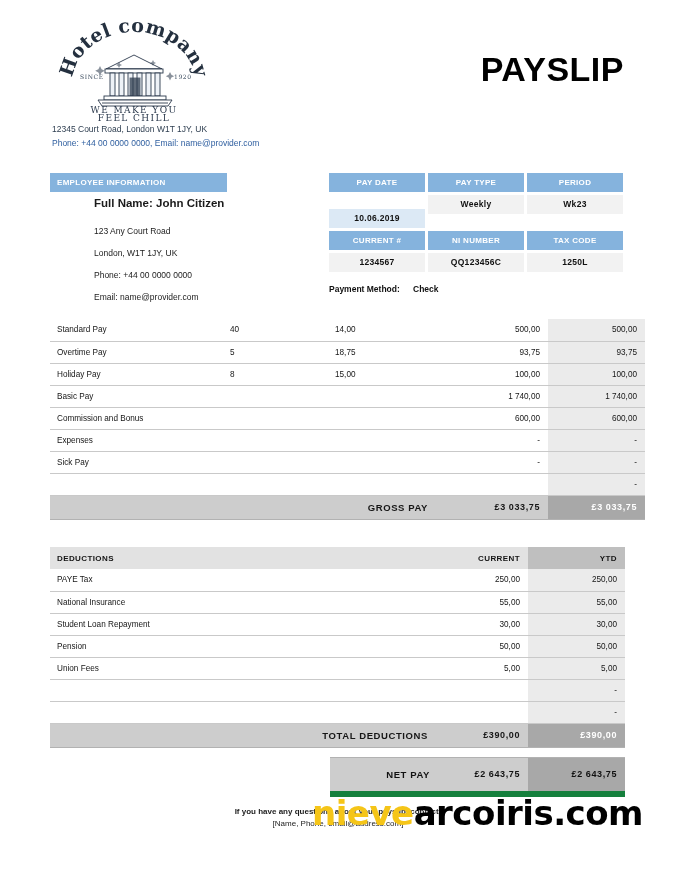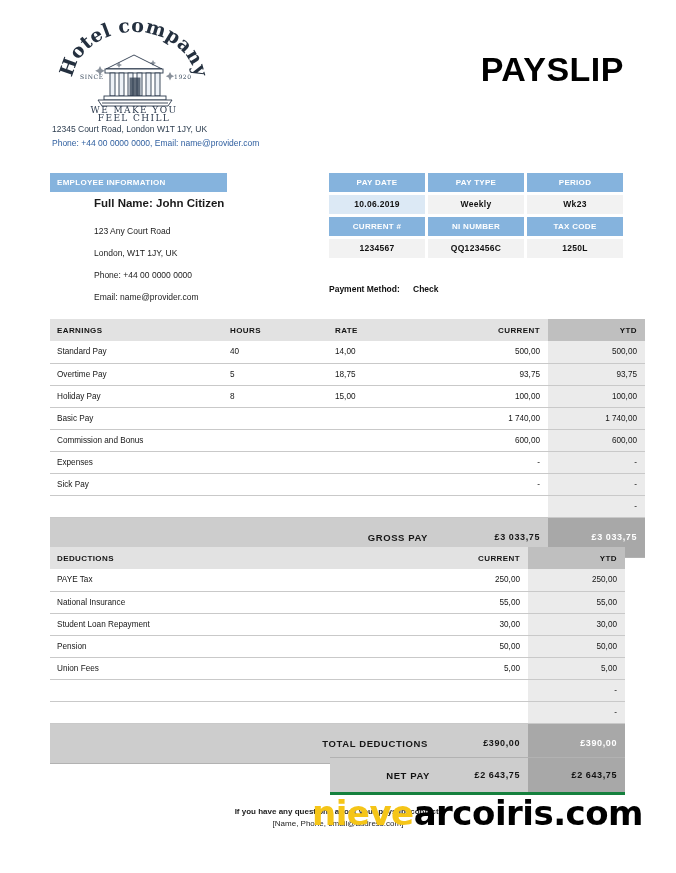--- a/index.html
+++ b/index.html
@@ -101,21 +101,21 @@
     background: #85b3dd;
     color: #ffffff;
     font-weight: bold;
   }
   .meta-cell.val {
     background: #f2f2f2;
     color: #111111;
     font-weight: bold;
     font-size: 8.5px;
   }
-  .meta-cell.val.tint { background: #dce9f5; }
+  .meta-cell.val.tint { background: #dce9f5; margin-top: 14px; }
 
   .paymethod {
     position: absolute;
     left: 329px; top: 284px;
     font-size: 8.5px;
     font-weight: bold;
     color: #111;
   }
   .paymethod .lbl { display: inline-block; width: 84px; }
   .paymethod .val { display: inline-block; }
@@ -161,21 +161,21 @@
     border-bottom: 1px solid #c9c9c9;
     background: #ffffff;
   }
   .data-row td.c-ytd { background: #ebebeb; }
 
   .tot-row td {
     background: #cdcdcd;
     font-weight: bold;
     font-size: 9.5px;
     letter-spacing: 0.6px;
-    height: 40px;
+    height: 24px;
     border-top: 1px solid #b2b2b2;
     border-bottom: 1px solid #b2b2b2;
     margin-left: 16px;
   }
   .tot-row td.c-label { text-align: right; padding-right: 20px; }
   .tot-row td.c-cur { text-align: right; padding-right: 8px; font-size: 9px; }
   .tot-row td.c-ytd {
     background: #a8a8a8;
     color: #ffffff;
     text-align: right;
@@ -192,21 +192,21 @@
     table-layout: fixed;
   }
   .netpay td {
     height: 36px;
     font-weight: bold;
     font-size: 9.5px;
     letter-spacing: 0.6px;
     background: #cdcdcd;
     color: #121212;
     border-top: 1px solid #b2b2b2;
-    border-bottom: 3px solid #15803d;
+    border-bottom: 6px solid #15803d;
     margin-left: 19px;
   }
   .netpay .n-label { width: 118px; text-align: right; padding-right: 18px; }
   .netpay .n-cur { width: 80px; text-align: right; padding-right: 8px; font-size: 9px; }
   .netpay .n-ytd {
     width: 97px; text-align: right; padding-right: 8px;
     background: #a8a8a8; color: #111111; font-size: 9px;
   }
 
   
@@ -328,27 +328,20 @@
       <div class="meta-cell val">1250L</div>
     </div>
   </div>
 
   <div class="paymethod">
     <span class="lbl">Payment Method:</span><span class="val">Check</span>
   </div>
 
   <table class="tbl earn" style="top:319px;">
     <tbody>
-      <tr class="hdr-row">
-        <td class="c-desc">EARNINGS</td>
-        <td class="c-hours">HOURS</td>
-        <td class="c-rate">RATE</td>
-        <td class="c-cur">CURRENT</td>
-        <td class="c-ytd">YTD</td>
-      </tr>
       <tr class="data-row">
         <td class="c-desc">Standard Pay</td>
         <td class="c-hours">40</td>
         <td class="c-rate">14,00</td>
         <td class="c-cur">500,00</td>
         <td class="c-ytd">500,00</td>
       </tr>
       <tr class="data-row">
         <td class="c-desc">Overtime Pay</td>
         <td class="c-hours">5</td>

